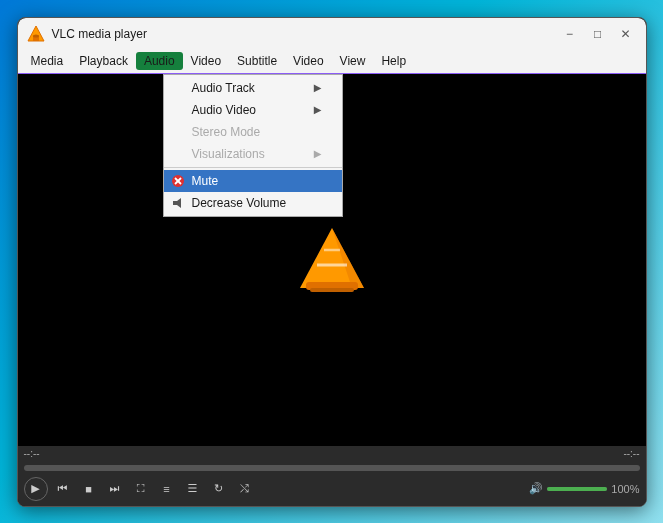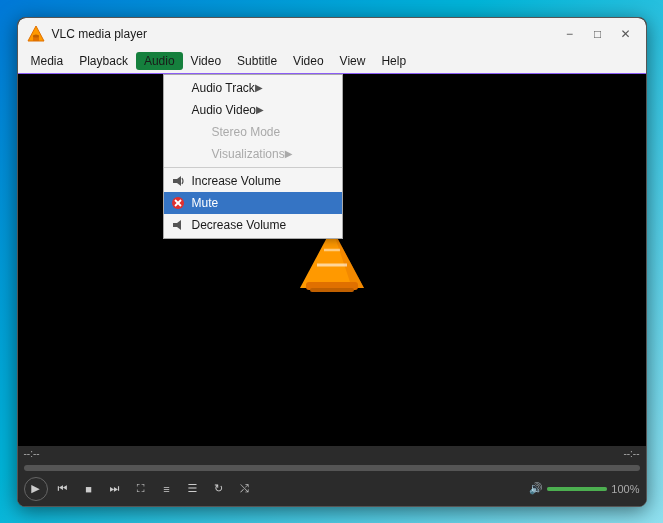--- a/index.html
+++ b/index.html
@@ -119,30 +119,30 @@
       padding: 2px 0;
     }
 
     .dropdown-item {
       padding: 4px 20px 4px 28px;
       font-size: 12px;
       color: #1a1a1a;
       cursor: pointer;
       display: flex;
       align-items: center;
+      justify-content: space-between;
       white-space: nowrap;
       position: relative;
     }
     .dropdown-item.highlighted { background: #3574c4; color: white; }
     .dropdown-item.highlighted .item-icon { color: white; }
 
     .dropdown-item.disabled {
       color: #aaa;
       cursor: default;
-      margin-left: 20px;
     }
 
     .dropdown-separator {
       height: 1px;
       background: #ccc;
       margin: 2px 0;
     }
 
     .item-icon {
       position: absolute;
@@ -314,29 +314,20 @@
         <span>Stereo Mode</span>
       </div>
 
       <div class="dropdown-item disabled">
         <span>Visualizations</span>
         <span class="arrow-icon" style="color:#aaa">▶</span>
       </div>
 
       <div class="dropdown-separator"></div>
 
-      <div class="dropdown-item">
-        <span class="item-icon">
-          <svg width="14" height="14" viewBox="0 0 14 14">
-            <polygon points="2,5 6,5 10,2 10,12 6,9 2,9" fill="#555"></polygon>
-            <path d="M11,4 Q13,7 11,10" stroke="#555" fill="none" stroke-width="1.2"></path>
-          </svg>
-        </span>
-        <span>Increase Volume</span>
-      </div>
 
       <div class="dropdown-item highlighted">
         <span class="item-icon">
           <svg width="14" height="14" viewBox="0 0 14 14">
             <circle cx="7" cy="7" r="6" fill="#e03030"></circle>
             <line x1="4" y1="4" x2="10" y2="10" stroke="white" stroke-width="1.8"></line>
             <line x1="10" y1="4" x2="4" y2="10" stroke="white" stroke-width="1.8"></line>
           </svg>
         </span>
         <span>Mute</span>

